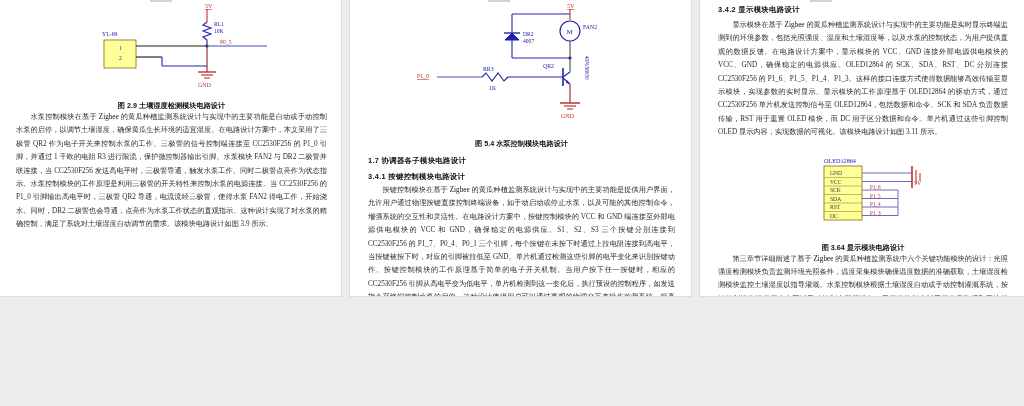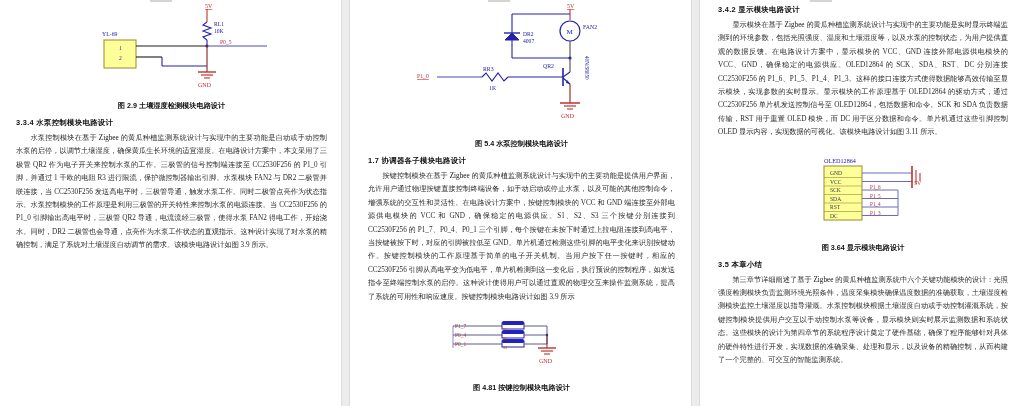--- a/index.html
+++ b/index.html
@@ -9,21 +9,21 @@
     font-family:"Liberation Serif","DejaVu Serif",serif;
     color:#1a1a1a;
   }
   .viewer{
     position:relative;width:1024px;height:406px;
     display:flex;align-items:flex-start;
     background:#ececed;
   }
   
   .page{
-    position:relative;background:#ffffff;height:406px;
+    position:relative;background:#ffffff;height:296px;
     box-sizing:border-box;overflow:hidden;
     box-shadow:0 0 0 1px #dcdcdc;
   }
   .page.pA{width:341px;}
   .page.pB{width:341px;}
   .page.pC{width:324px;}
   .gutter{width:9px;height:406px;background:#ececed;flex:0 0 auto;}
   .page-inner{padding:0 18px;}
   .page.pA .page-inner{padding:0 14px 0 16px;}
   .page.pB .page-inner{padding:0 16px 0 18px;}
@@ -92,21 +92,20 @@
           <line x1="145" y1="46" x2="145" y2="72" stroke="#8a2020" stroke-width="1.1"></line>
 
           <line x1="136" y1="72" x2="154" y2="72" stroke="#c03030" stroke-width="1.4"></line>
           <line x1="139" y1="75" x2="151" y2="75" stroke="#c03030" stroke-width="1.2"></line>
           <line x1="142" y1="78" x2="148" y2="78" stroke="#c03030" stroke-width="1.1"></line>
           <text x="136" y="87" font-family="'Liberation Serif',serif" font-size="6" fill="#c03030">GND</text>
         </svg>
       </div>
       <p class="cap">图 2.9 土壤湿度检测模块电路设计</p>
 
-      <h3 class="sec">3.3.4 水泵控制模块电路设计</h3>
       <p class="body">水泵控制模块在基于 <span class="zb">Zigbee</span> 的黄瓜种植监测系统设计与实现中的主要功能是自动或手动控制水泵的启停，以调节土壤湿度，确保黄瓜生长环境的适宜湿度。在电路设计方案中，本文采用了三极管 QR2 作为电子开关来控制水泵的工作。三极管的信号控制端连接至 CC2530F256 的 P1_0 引脚，并通过 1 千欧的电阻 R3 进行限流，保护微控制器输出引脚。水泵模块 FAN2 与 DR2 二极管并联连接，当 CC2530F256 发送高电平时，三极管导通，触发水泵工作。同时二极管点亮作为状态指示。水泵控制模块的工作原理是利用三极管的开关特性来控制水泵的电源连接。当 CC2530F256 的 P1_0 引脚输出高电平时，三极管 QR2 导通，电流流经三极管，使得水泵 FAN2 得电工作，开始浇水。同时，DR2 二极管也会导通，点亮作为水泵工作状态的直观指示。这种设计实现了对水泵的精确控制，满足了系统对土壤湿度自动调节的需求。该模块电路设计如图 3.9 所示。</p>
     </div>
   </div>
 
   <div class="gutter"></div>
 
   <div class="page pB">
     <div class="topnub" style="left:138px;"></div>
     <div class="page-inner">
 
@@ -152,20 +151,21 @@
 
           <line x1="153" y1="103" x2="173" y2="103" stroke="#c03030" stroke-width="1.5"></line>
           <line x1="157" y1="106" x2="169" y2="106" stroke="#c03030" stroke-width="1.2"></line>
           <line x1="160" y1="109" x2="166" y2="109" stroke="#c03030" stroke-width="1.1"></line>
           <text x="154" y="118" font-family="'Liberation Serif',serif" font-size="6" fill="#c03030">GND</text>
         </svg>
       </div>
       <p class="cap">图 5.4 水泵控制模块电路设计</p>
 
       <h3 class="sec">1.7 协调器各子模块电路设计</h3>
+      <h3 class="sec tight">3.4.1 按键控制模块电路设计</h3>
       <p class="body">按键控制模块在基于 <span class="zb">Zigbee</span> 的黄瓜种植监测系统设计与实现中的主要功能是提供用户界面，允许用户通过物理按键直接控制终端设备，如手动启动或停止水泵，以及可能的其他控制命令，增强系统的交互性和灵活性。在电路设计方案中，按键控制模块的 VCC 和 GND 端连接至外部电源供电模块的 VCC 和 GND，确保稳定的电源供应。S1、S2、S3 三个按键分别连接到 CC2530F256 的 P1_7、P0_4、P0_1 三个引脚，每个按键在未按下时通过上拉电阻连接到高电平，当按键被按下时，对应的引脚被拉低至 GND。单片机通过检测这些引脚的电平变化来识别按键动作。按键控制模块的工作原理基于简单的电子开关机制。当用户按下任一按键时，相应的 CC2530F256 引脚从高电平变为低电平，单片机检测到这一变化后，执行预设的控制程序，如发送指令至终端控制水泵的启停。这种设计使得用户可以通过直观的物理交互来操作监测系统，提高了系统的可用性和响应速度。按键控制模块电路设计如图 3.9 所示</p>
 
       <div class="fig" style="margin-top:12px;">
         <svg width="230" height="58" viewBox="0 0 230 58">
 
           <text x="48" y="12" font-family="'Liberation Serif',serif" font-size="5.4" fill="#c03030">P1_7</text>
           <text x="48" y="21" font-family="'Liberation Serif',serif" font-size="5.4" fill="#c03030">P0_4</text>
           <text x="48" y="30" font-family="'Liberation Serif',serif" font-size="5.4" fill="#c03030">P0_1</text>
           <line x1="46" y1="10" x2="46" y2="32" stroke="#6a6ac0" stroke-width=".8"></line>
 
@@ -258,18 +258,17 @@
           </g>
 
           <line x1="164" y1="12" x2="164" y2="34" stroke="#c03030" stroke-width="1.6"></line>
           <line x1="168" y1="16" x2="168" y2="30" stroke="#c03030" stroke-width="1.1"></line>
           <line x1="172" y1="19" x2="172" y2="27" stroke="#c03030" stroke-width="1.1"></line>
           <text x="166" y="31" font-family="'Liberation Serif',serif" font-size="5.8" fill="#c03030">5V</text>
         </svg>
       </div>
       <p class="cap">图 3.64 显示模块电路设计</p>
 
-      <h3 class="sec">3.5 本章小结</h3>
       <p class="body">第三章节详细阐述了基于 <span class="zb">Zigbee</span> 的黄瓜种植监测系统中六个关键功能模块的设计：光照强度检测模块负责监测环境光照条件，温度采集模块确保温度数据的准确获取，土壤湿度检测模块监控土壤湿度以指导灌溉。水泵控制模块根据土壤湿度自动或手动控制灌溉系统，按键控制模块提供用户交互以手动控制水泵等设备，显示模块则实时展示监测数据和系统状态。这些模块的设计为第四章节的系统程序设计奠定了硬件基础，确保了程序能够针对具体的硬件特性进行开发，实现数据的准确采集、处理和显示，以及设备的精确控制，从而构建了一个完整的、可交互的智能监测系统。</p>
     </div>
   </div>
 
 </div>
 
 </body></html>

